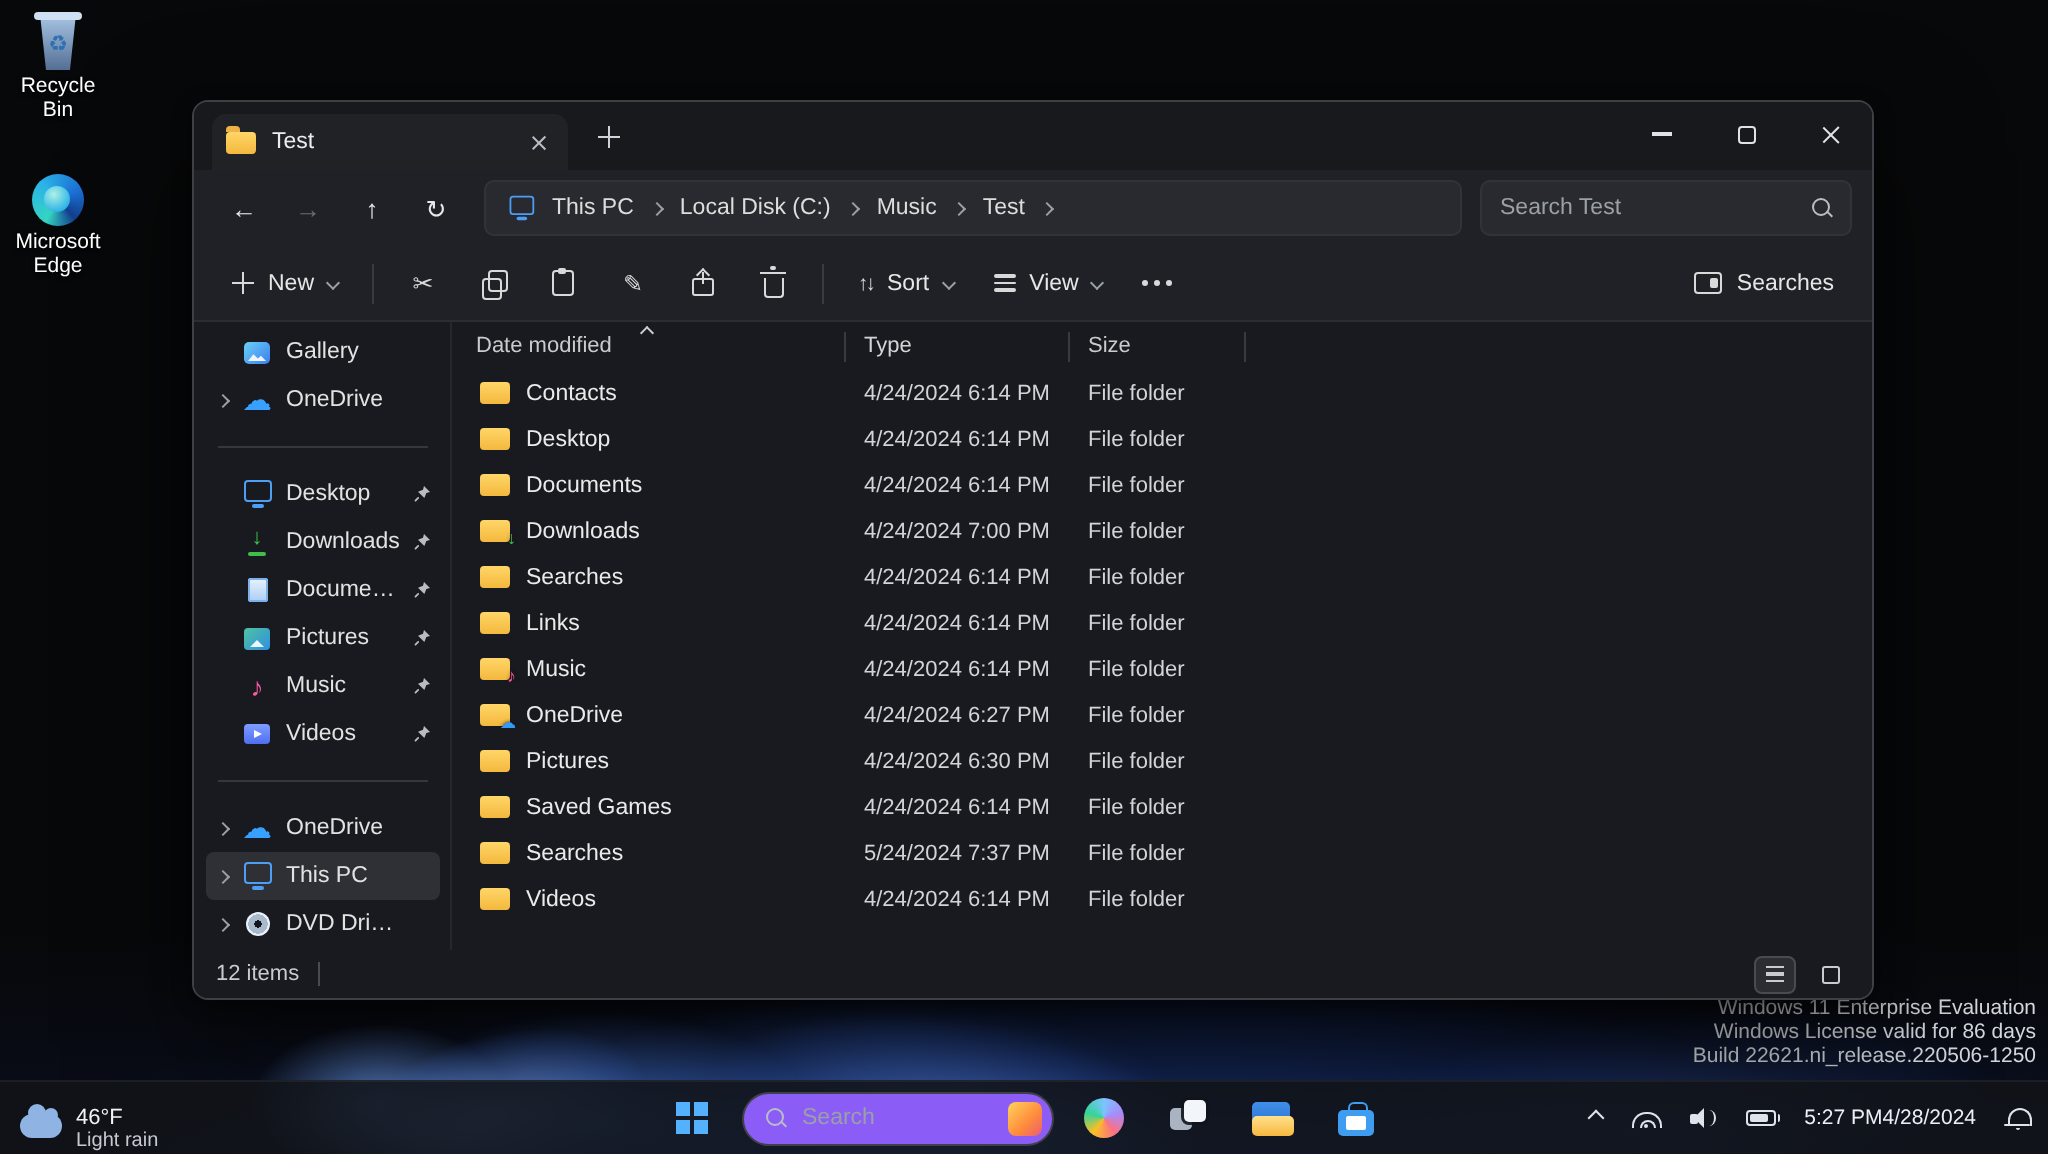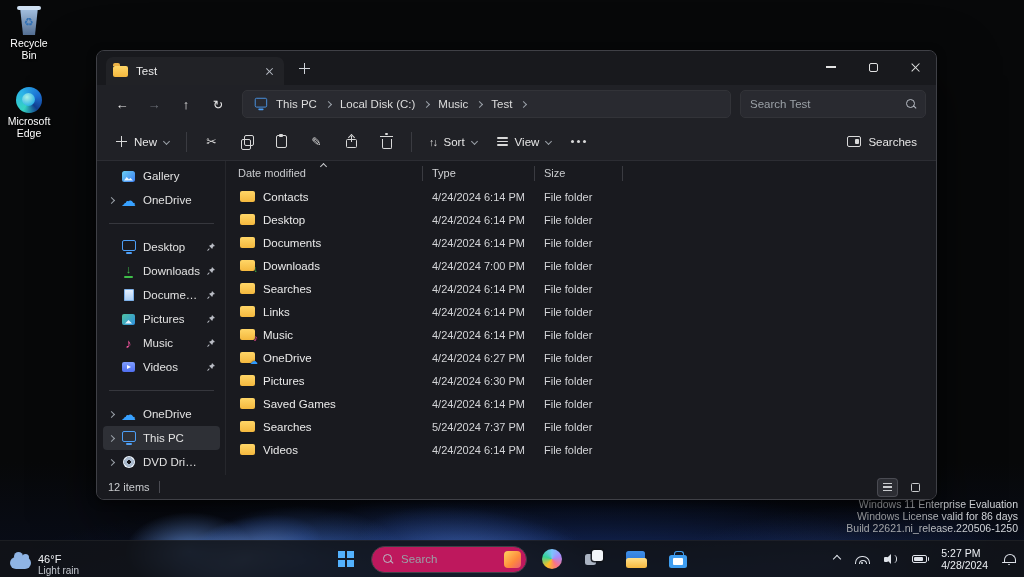--- a/index.html
+++ b/index.html
@@ -186,21 +186,21 @@
   .tb-left{position:absolute;left:10px;top:12px;bottom:0;display:flex;align-items:flex-start;gap:7px}
   .wx-cloud{position:relative;width:21px;height:12px;background:#8fb4e4;border-radius:7px;margin-top:4px}
   .wx-cloud::before{content:"";position:absolute;left:3.5px;top:-5px;width:9px;height:9px;border-radius:50%;background:#8fb4e4}
   .wx-cloud::after{content:"";position:absolute;right:2.5px;top:-3px;width:7px;height:7px;border-radius:50%;background:#8fb4e4}
   .wx-temp{font-size:11px;color:#f0f2f5;line-height:12px}
   .wx-cond{font-size:10px;color:#c6cad0;line-height:11px}
   .tb-center{position:absolute;left:50%;top:0;bottom:0;transform:translateX(-50%);display:flex;align-items:center;gap:8px}
   .tb-btn{width:34px;height:32px;border-radius:5px;justify-content:center}
   .win-logo{display:grid;grid-template-columns:7.5px 7.5px;gap:1.6px}
   .win-logo i{width:7.5px;height:7.5px;background:#53b1fd}
-  .tb-search{width:156px;height:27px;border-radius:14px;background:#be185d;border:1px solid #3f4147;
+  .tb-search{width:156px;height:27px;border-radius:14px;background:#8b5cf6;border:1px solid #3f4147;
     display:flex;align-items:center;padding:0 5px 0 11px;gap:8px}
   .tb-search input{flex:1;font-size:11.5px;min-width:0}
   .bing-ico{width:17px;height:17px;border-radius:4px;background:linear-gradient(135deg,#ffd35c,#ff8a3c 60%,#e85d75);flex:none}
   .tb-copilot{width:20px;height:20px;border-radius:50%;
     background:conic-gradient(from 0deg,#7cc4ff,#a78bfa,#fb7185,#fbbf24,#34d399,#7cc4ff)}
   .tb-taskview{position:relative;width:18px;height:18px}
   .tb-taskview::before{content:"";position:absolute;left:0;top:4px;width:11px;height:11px;background:#aab3c2;border-radius:2.5px}
   .tb-taskview::after{content:"";position:absolute;right:0;top:0;width:11px;height:11px;background:#f2f5f9;border-radius:2.5px;box-shadow:0 0 0 1.5px rgba(17,19,24,.9)}
   .tb-explorer{position:relative;width:21px;height:17px}
   .tb-explorer::before{content:"";position:absolute;left:0;top:0;right:2px;bottom:3px;background:linear-gradient(180deg,#3f8fe8,#2a6fd0);border-radius:2.5px}
@@ -681,21 +681,21 @@
           </span>
         </button>
       <button class="tr-btn">
           <span class="tr-vol">
             <i></i>
           </span>
         </button>
       <button class="tr-btn">
           <span class="tr-bat"></span>
         </button>
-      <button class="tb-clock" style="display:flex;flex-direction:column;align-items:flex-start">
+      <button class="tb-clock" style="display:flex;align-items:center">
         <span>5:27 PM</span>
         <span>4/28/2024</span>
       </button>
       <button class="tr-btn">
           <span class="tr-bell">
             <i></i>
           </span>
         </button>
     </div>
   </div>

